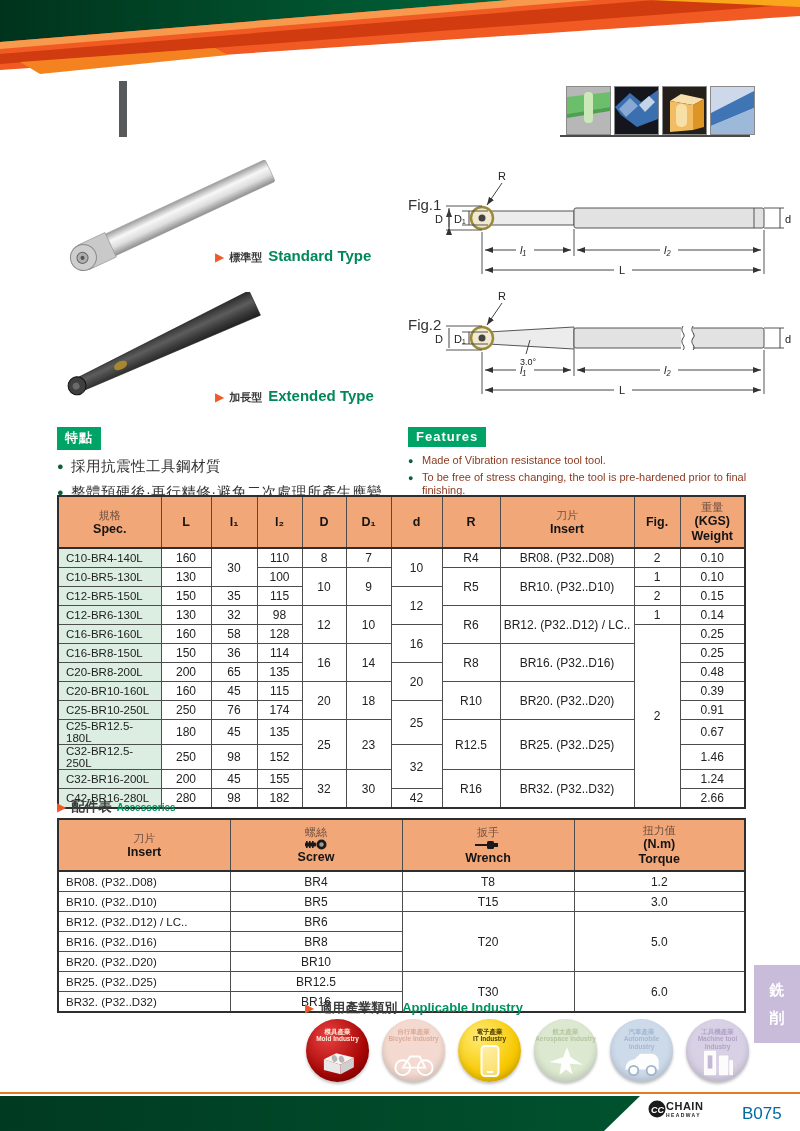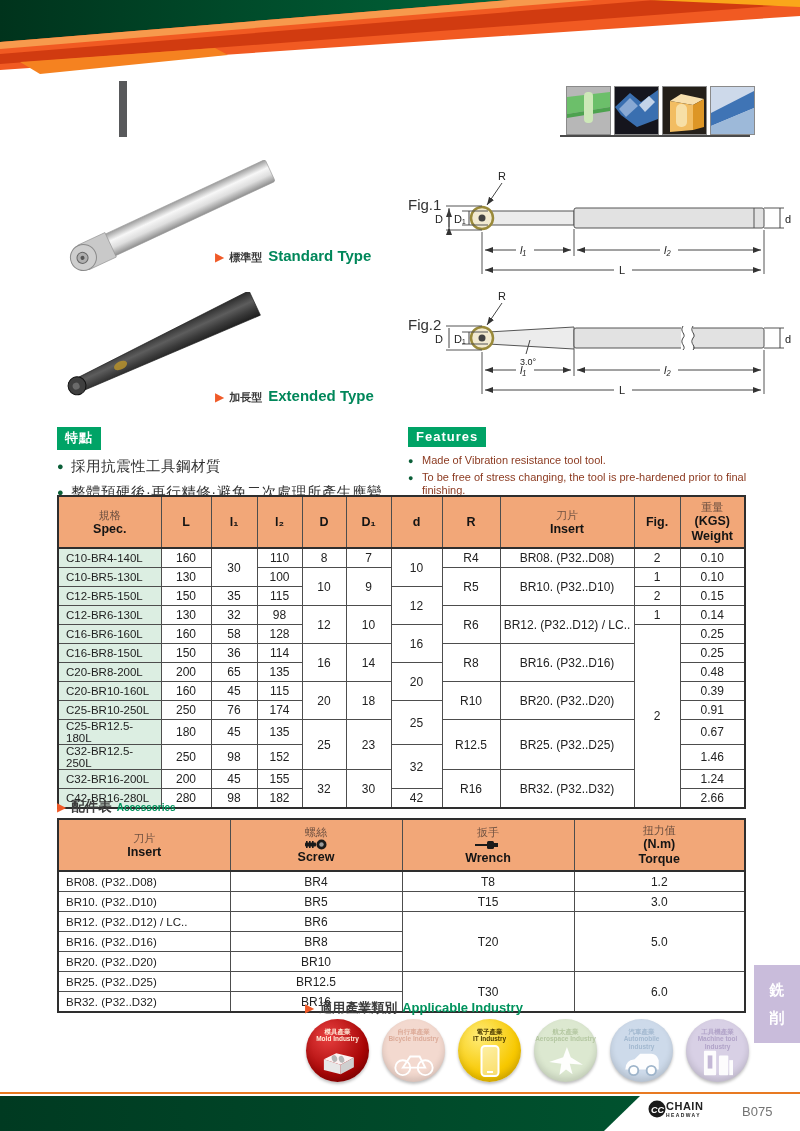--- a/index.html
+++ b/index.html
@@ -84,21 +84,21 @@
   .side-tab{position:absolute;left:754px;top:965px;width:46px;height:78px;background:#C9BCDB;
             display:flex;flex-direction:column;align-items:center;justify-content:center;gap:9px;
             color:#fff;font-size:15px;font-weight:bold;}
   .footer-line{position:absolute;left:0;top:1092px;width:800px;height:2px;background:#E87A22;}
   .footer-green{position:absolute;left:0;top:1096px;width:660px;height:35px;
             background:linear-gradient(90deg,#003A21,#00532F);
             clip-path:polygon(0 0,640px 0,604px 35px,0 35px);}
   .chw{position:absolute;left:648px;top:1100px;display:flex;align-items:center;}
   .chw1{font-size:11px;font-weight:900;color:#222;letter-spacing:0.5px;line-height:11px;}
   .chw2{font-size:5px;font-weight:bold;color:#222;letter-spacing:1.4px;line-height:6px;}
-  .pageno{position:absolute;left:742px;top:1104px;font-size:13px;color:#737373;}
+  .pageno{position:absolute;left:742px;top:1104px;font-size:17px;color:#0369a1;}
 </style>
 </head>
 <body>
 
 <div class="page">
 
   <svg class="banner" width="800" height="92" viewBox="0 0 92 10.58" preserveAspectRatio="none" style="width:800px;height:92px">
   </svg>
   <svg class="banner" width="800" height="92">
     <defs>

